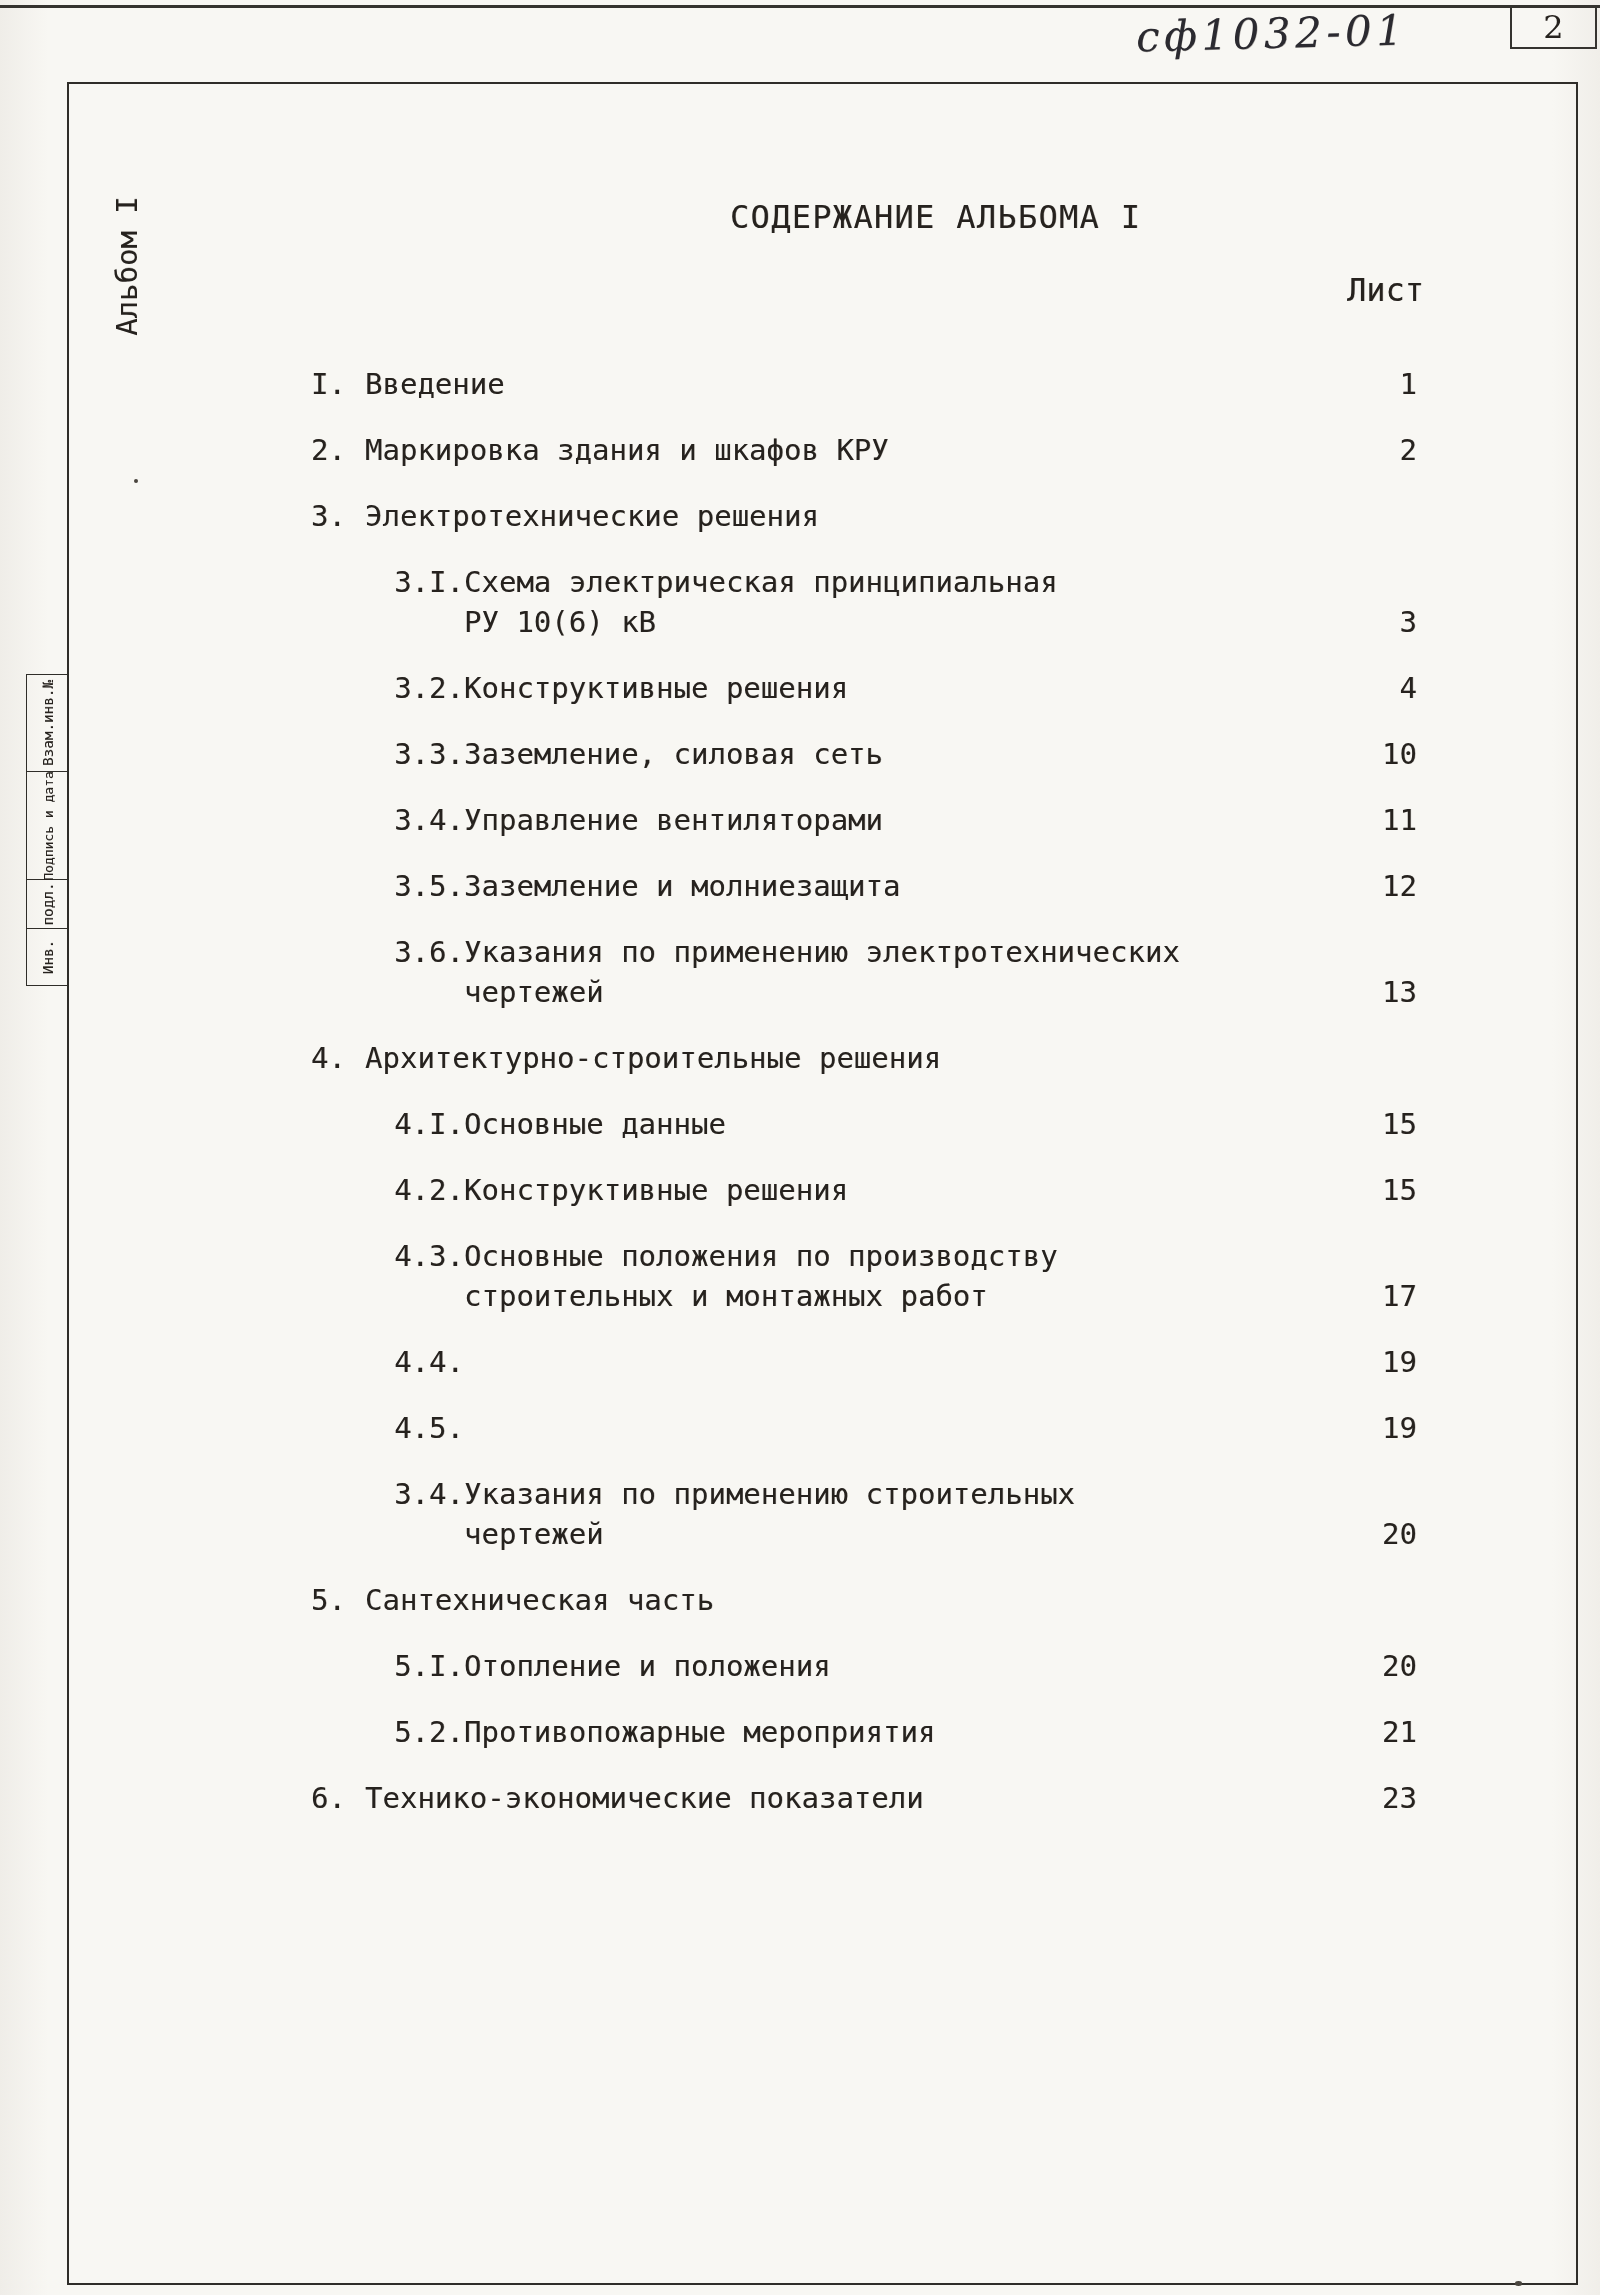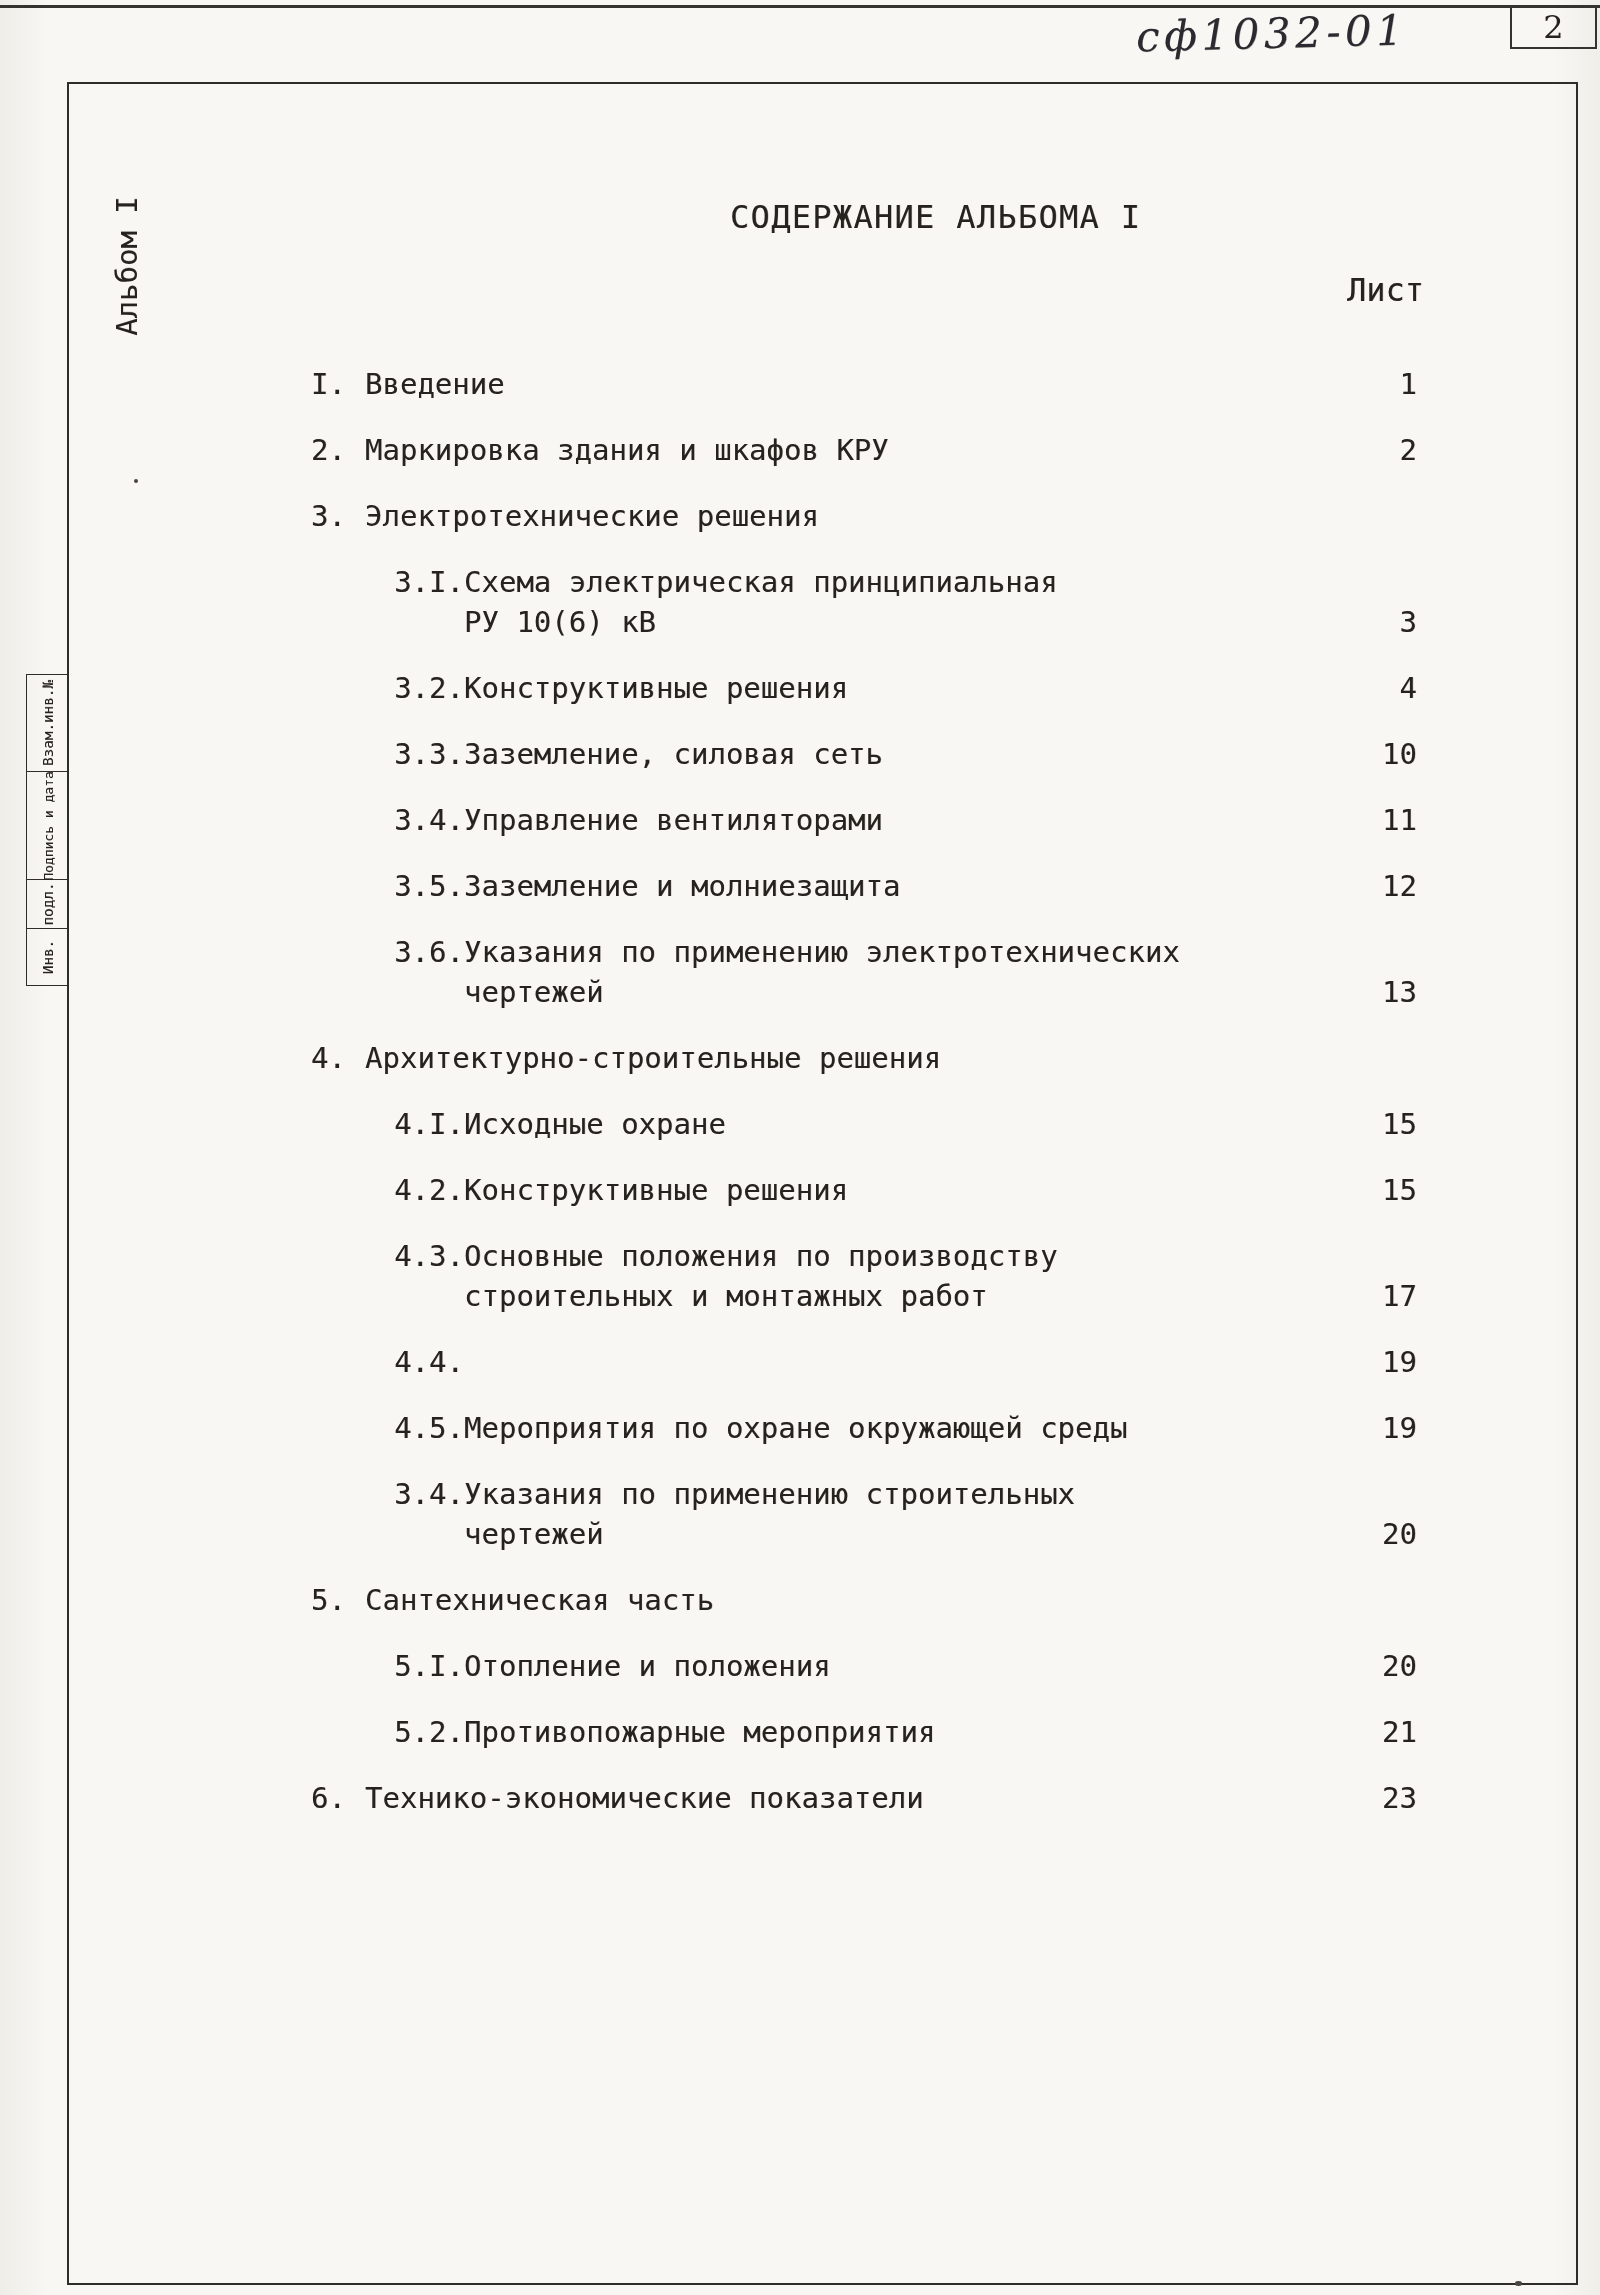--- a/index.html
+++ b/index.html
@@ -218,21 +218,21 @@
     </div>
 
     <div class="toc-row l1 ink">
       <span class="num">4.</span>
       <span class="text">Архитектурно-строительные решения</span>
       <span class="pageno"></span>
     </div>
 
     <div class="toc-row l2 ink">
       <span class="num">4.I.</span>
-      <span class="text">Исходные охране</span>
+      <span class="text">Основные данные</span>
       <span class="pageno">15</span>
     </div>
 
     <div class="toc-row l2 ink">
       <span class="num">4.2.</span>
       <span class="text">Конструктивные решения</span>
       <span class="pageno">15</span>
     </div>
 
     <div class="toc-row l2 ink">
@@ -242,21 +242,20 @@
       <span class="pageno">17</span>
     </div>
 
     <div class="toc-row l2 ink">
       <span class="num">4.4.</span>
       <span class="pageno">19</span>
     </div>
 
     <div class="toc-row l2 ink">
       <span class="num">4.5.</span>
-      <span class="text">Мероприятия по охране окружающей среды</span>
       <span class="pageno">19</span>
     </div>
 
     <div class="toc-row l2 ink">
       <span class="num">3.4.</span>
       <span class="text">Указания по применению строительных
 чертежей</span>
       <span class="pageno">20</span>
     </div>
 

